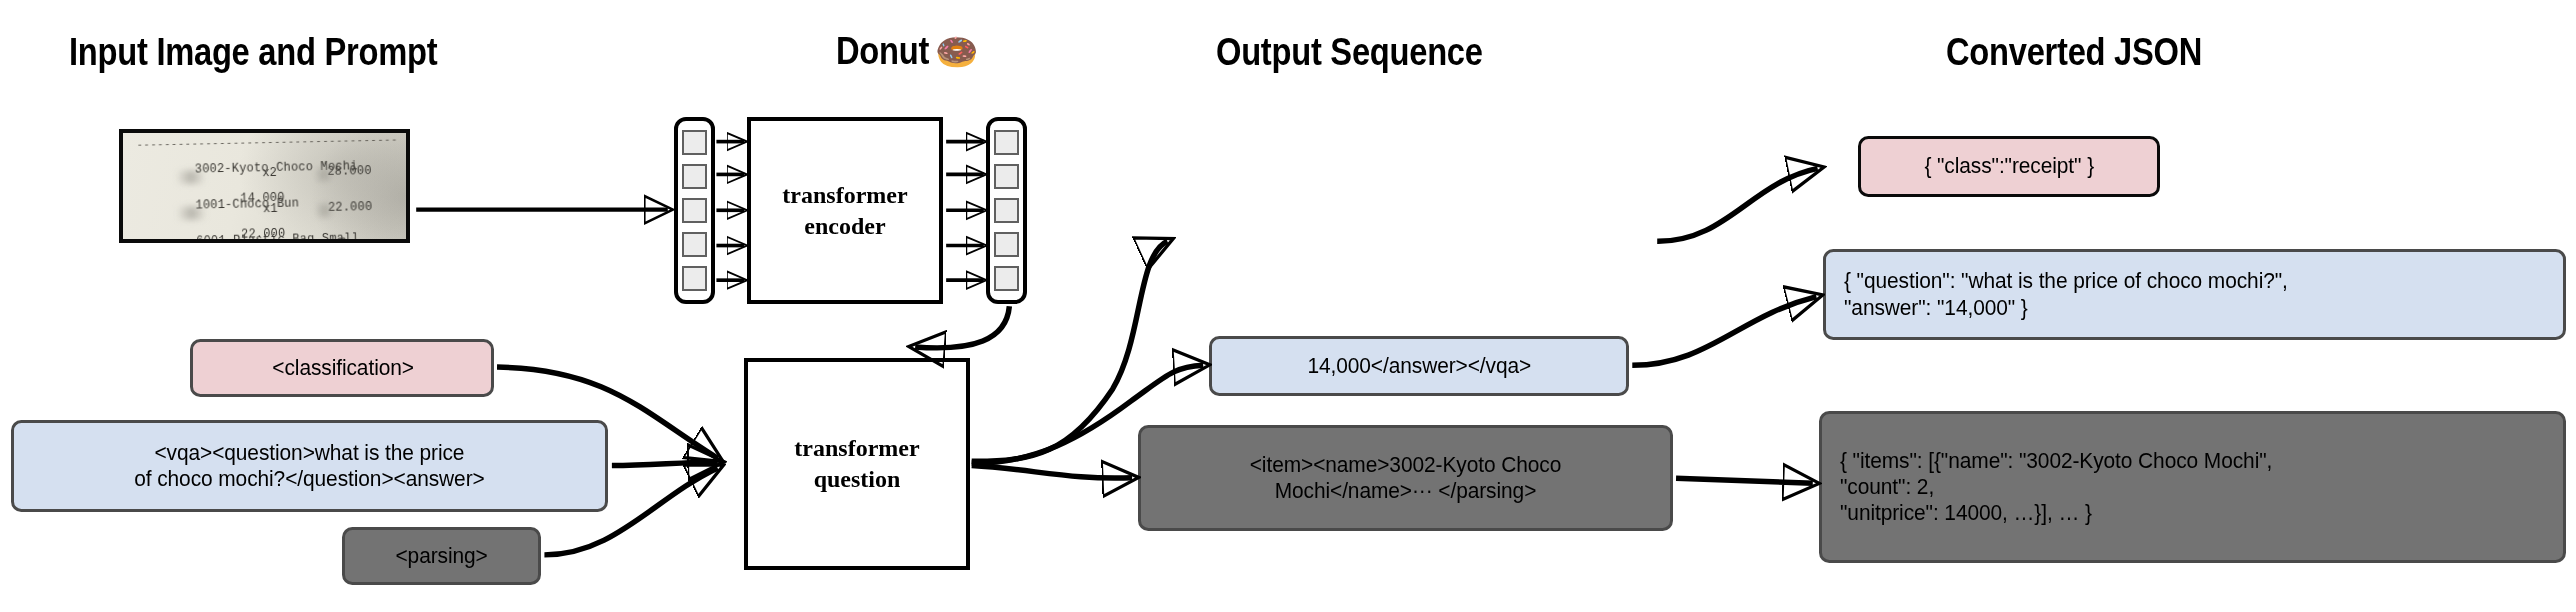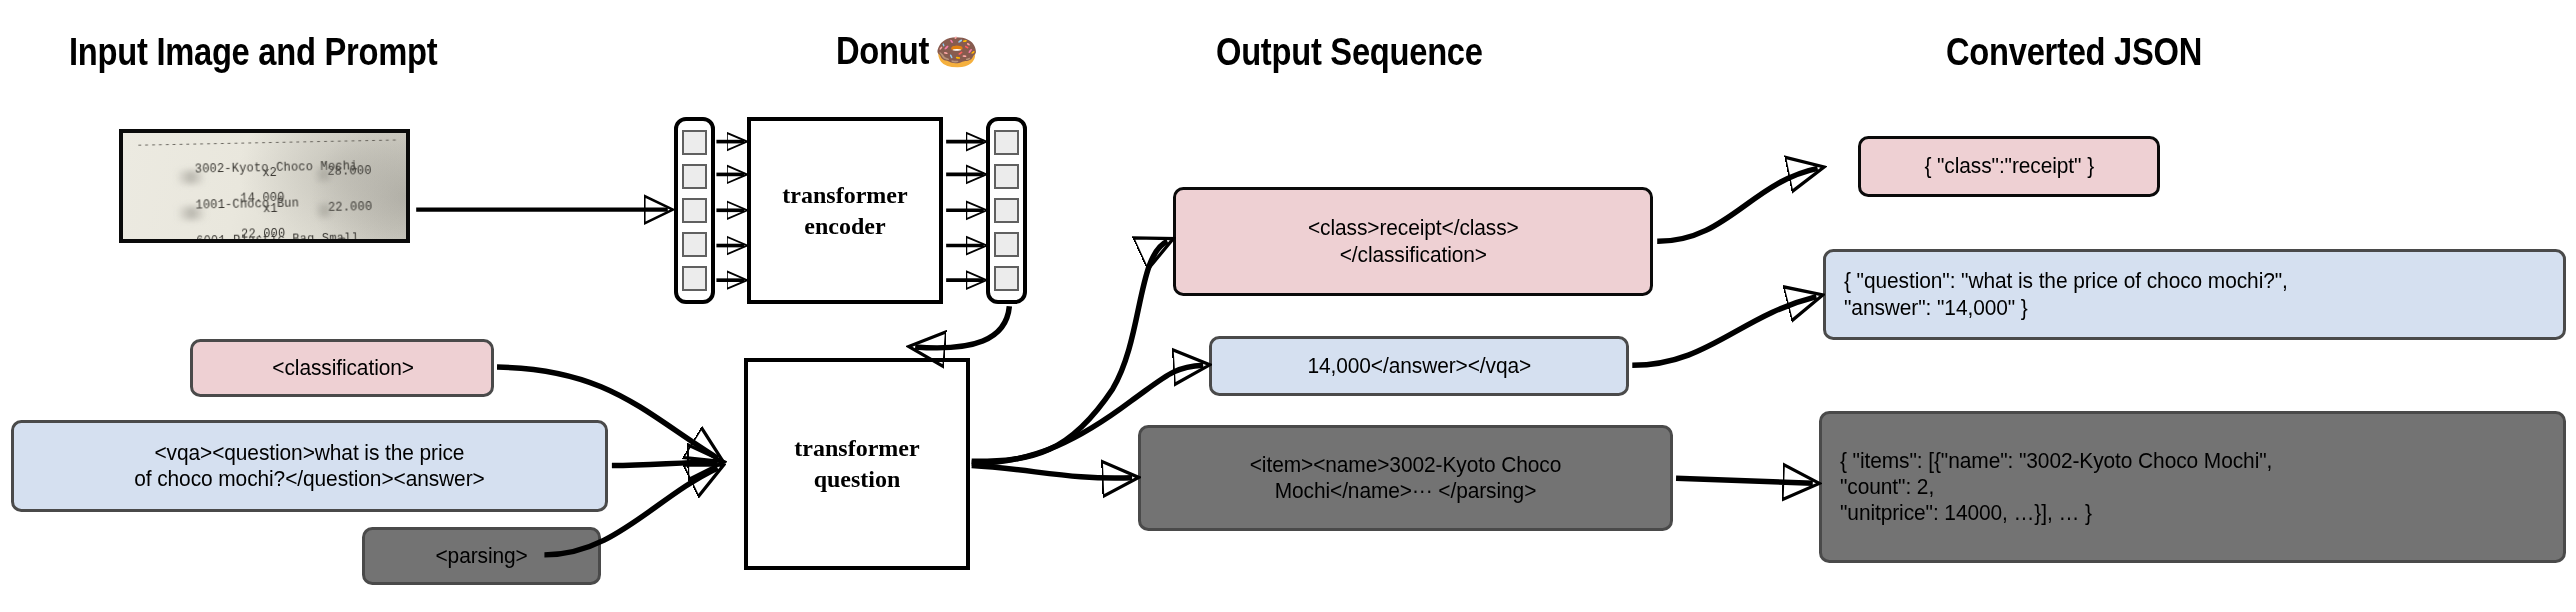--- a/index.html
+++ b/index.html
@@ -230,21 +230,21 @@
     <span>&lt;classification&gt;</span>
   </div>
 
   <div class="box blue bd-gray" style="left:11px; top:420px; width:597px; height:92px;justify-content:center;">
     <span>
       <span>&lt;vqa&gt;&lt;question&gt;what is the price</span><br>
       <span>of choco mochi?&lt;/question&gt;&lt;answer&gt;</span>
     </span>
   </div>
 
-  <div class="box green bd-gray" style="left:342px; top:527px; width:239px; height:58px;margin-left:20px;">
+  <div class="box green bd-gray" style="left:342px; top:527px; width:199px; height:58px;">
     <span>&lt;parsing&gt;</span>
   </div>
 
   <div class="tokenstack" style="left:674px; top:117px; width:41px; height:187px;">
     <div class="token"></div>
     <div class="token"></div>
     <div class="token"></div>
     <div class="token"></div>
     <div class="token"></div>
   </div>
@@ -264,26 +264,20 @@
     <div class="token"></div>
   </div>
 
   <div class="modelblock" style="left:744px; top:358px; width:226px; height:212px;">
     <div>
       <span>transformer</span><br>
       <span>question</span>
     </div>
   </div>
 
-  <div class="box pink bd-black" style="left:1173px; top:187px; width:480px; height:109px;">
-    <span>
-      <span>&lt;class&gt;receipt&lt;/class&gt;</span><br>
-      <span>&lt;/classification&gt;</span>
-    </span>
-  </div>
 
   <div class="box blue bd-gray" style="left:1209px; top:336px; width:420px; height:60px;">
     <span>14,000&lt;/answer&gt;&lt;/vqa&gt;</span>
   </div>
 
   <div class="box green bd-gray" style="left:1138px; top:425px; width:535px; height:106px;">
     <span>
       <span>&lt;item&gt;&lt;name&gt;3002-Kyoto Choco</span><br>
       <span>Mochi&lt;/name&gt;··· &lt;/parsing&gt;</span>
     </span>

